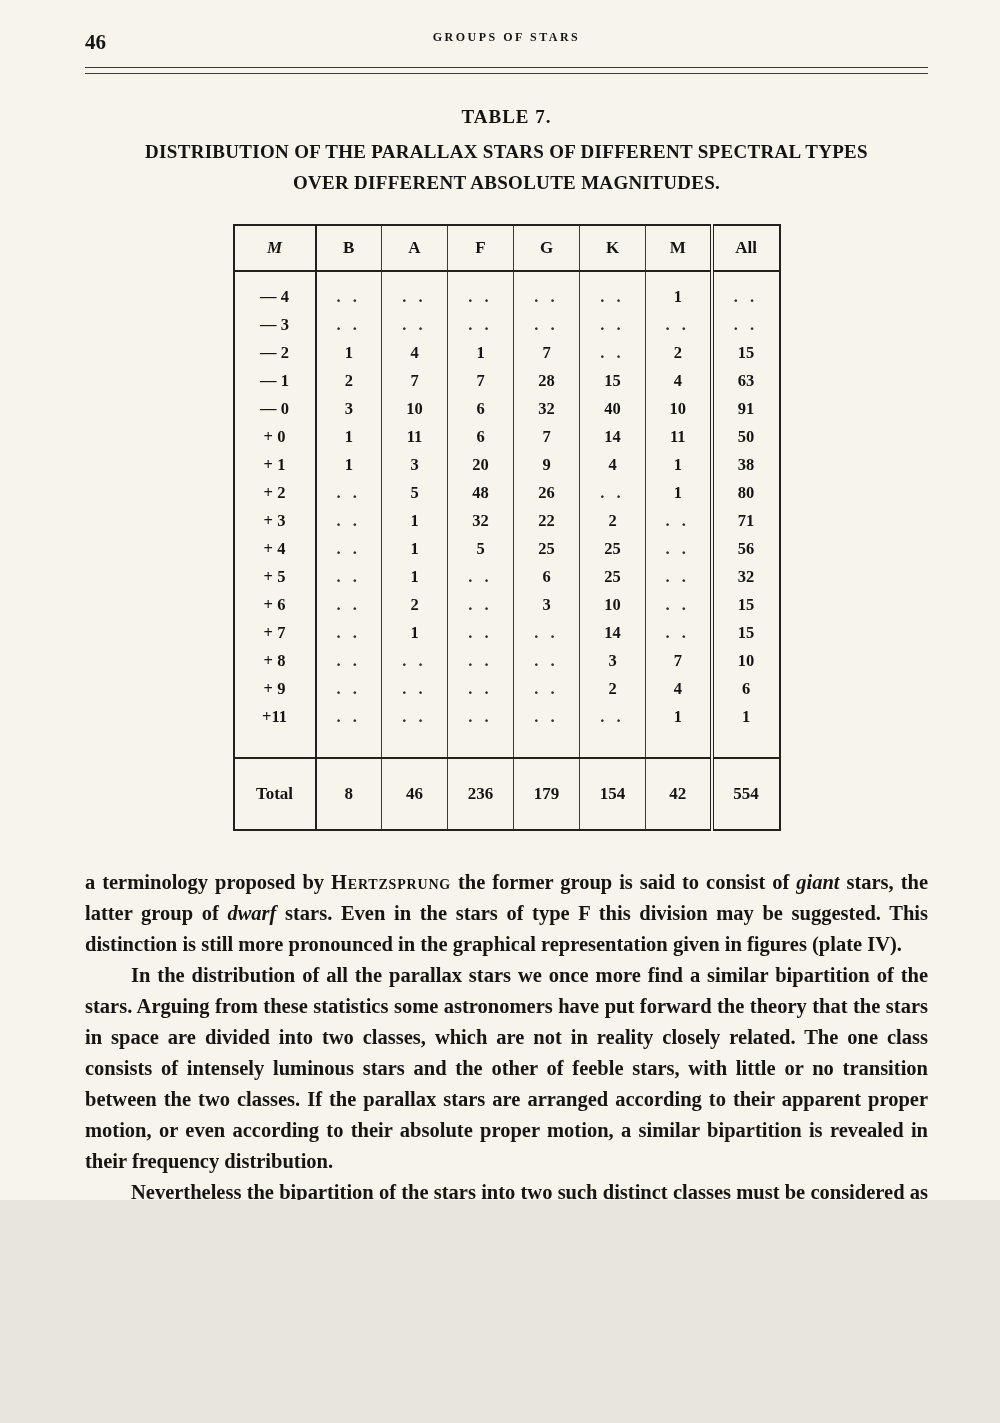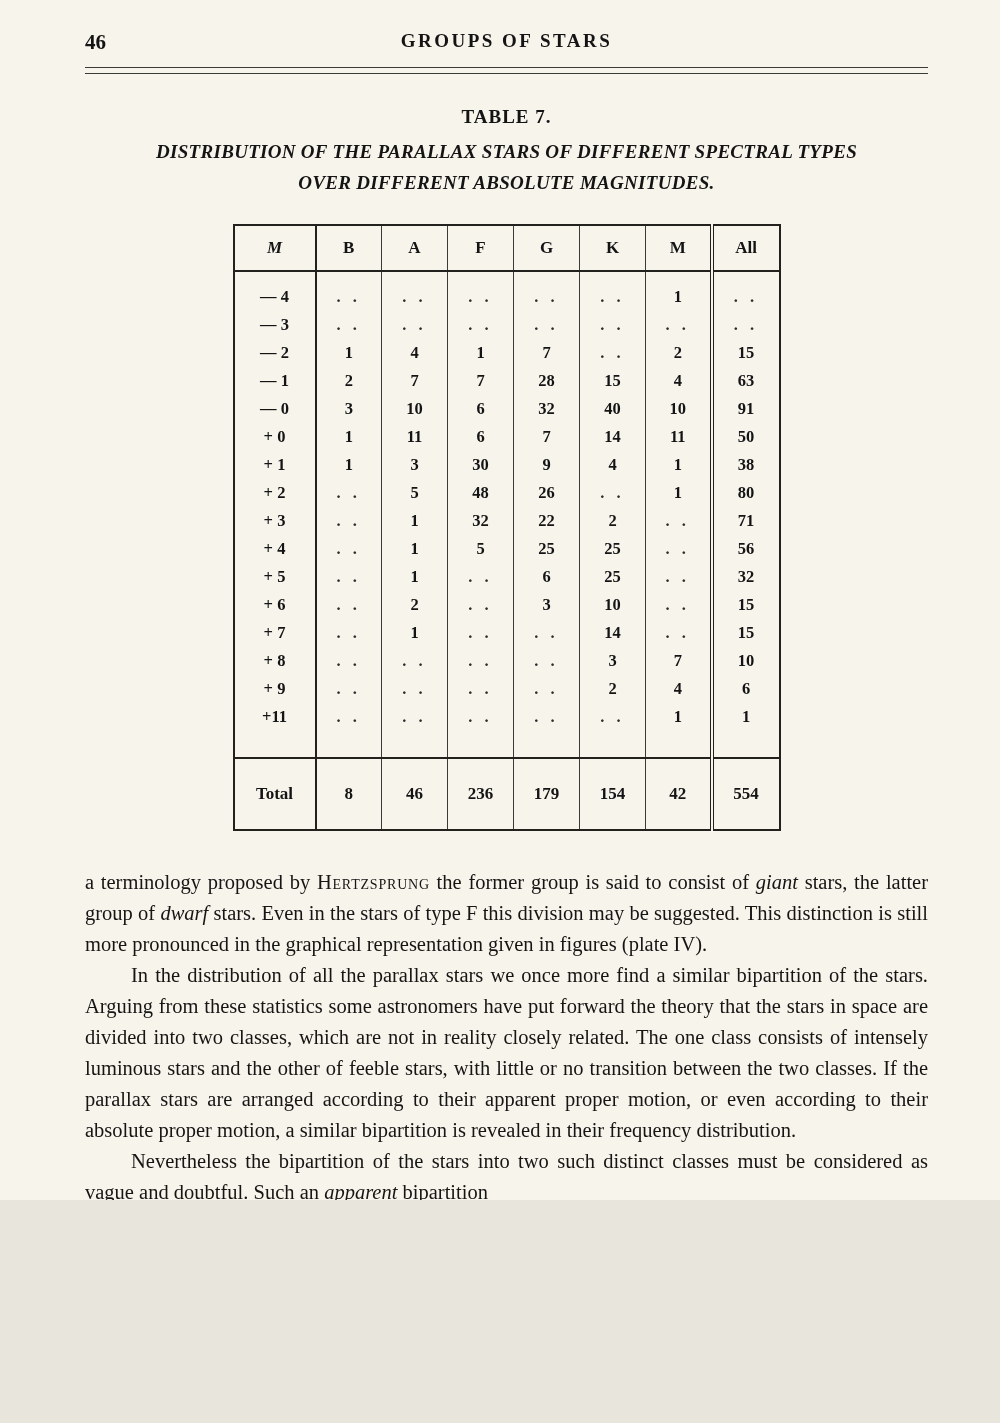--- a/index.html
+++ b/index.html
@@ -7,26 +7,26 @@
     width:1000px;height:1200px;position:relative;margin:0 auto;
     background:#f7f4ec;color:#141414;
     font-family:"Liberation Serif", serif;
     box-sizing:border-box;
     padding:30px 72px 0 85px;
     overflow:hidden;
   }
   
   .running-head{position:relative;height:30px;}
   .page-number{position:absolute;left:0;top:0;font-size:21px;font-weight:bold;}
-  .running-title{display:block;text-align:center;font-size:19px;font-weight:bold;letter-spacing:2.5px;}
+  .running-title{display:block;text-align:center;font-size:12px;font-weight:bold;letter-spacing:2.5px;}
   .header-rule{margin-top:7px;height:5px;border-top:1.5px solid #3a3a38;border-bottom:1.5px solid #3a3a38;}
 
   
   .table-title{margin-top:32px;text-align:center;font-size:19px;font-weight:bold;letter-spacing:1px;}
-  .table-caption{margin-top:8px;text-align:center;font-size:19px;font-weight:bold;font-style:italic;line-height:31px;letter-spacing:.3px;}
+  .table-caption{margin-top:8px;text-align:center;font-size:19px;font-weight:bold;line-height:31px;letter-spacing:.3px;}
 
   
   table.stats{
     margin:26px auto 0 auto;
     border-collapse:collapse;
     border:2.5px solid #23211e;
     font-size:16.5px;font-weight:bold;
   }
   table.stats th, table.stats td{
     text-align:center;vertical-align:middle;padding:1.5px 4px;
@@ -45,21 +45,21 @@
   table.stats tbody tr:first-child td{padding-top:12px;}
   table.stats tbody tr:last-child td{padding-bottom:28px;}
   table.stats tfoot td{
     border-top:2px solid #23211e;padding:25px 4px;font-size:17px;
   }
   table.stats .dots{letter-spacing:4px;color:#2b2b2b;}
 
   
   .body-text{margin-top:36px;}
   .body-text p{
-    margin:0;font-size:20.5px;line-height:31px;text-align:justify;color:#161513;
+    margin:0;font-size:20.5px;line-height:31px;text-align:justify;color:#161513;font-weight:bold;
   }
   .body-text p.indent{text-indent:46px;}
   .it{font-style:italic;}
   .sc{font-variant:small-caps;letter-spacing:.8px;}
 </style>
 </head>
 <body>
 
 <div class="page">
 
@@ -156,21 +156,21 @@
           <td class="sep">6</td>
           <td class="sep">7</td>
           <td class="sep">14</td>
           <td class="sep">11</td>
           <td class="allcol">50</td>
         </tr>
         <tr>
           <td class="">+ 1</td>
           <td class="mcolsep">1</td>
           <td class="sep">3</td>
-          <td class="sep">30</td>
+          <td class="sep">20</td>
           <td class="sep">9</td>
           <td class="sep">4</td>
           <td class="sep">1</td>
           <td class="allcol">38</td>
         </tr>
         <tr>
           <td class="">+ 2</td>
           <td class="mcolsep dots">. .</td>
           <td class="sep">5</td>
           <td class="sep">48</td>

